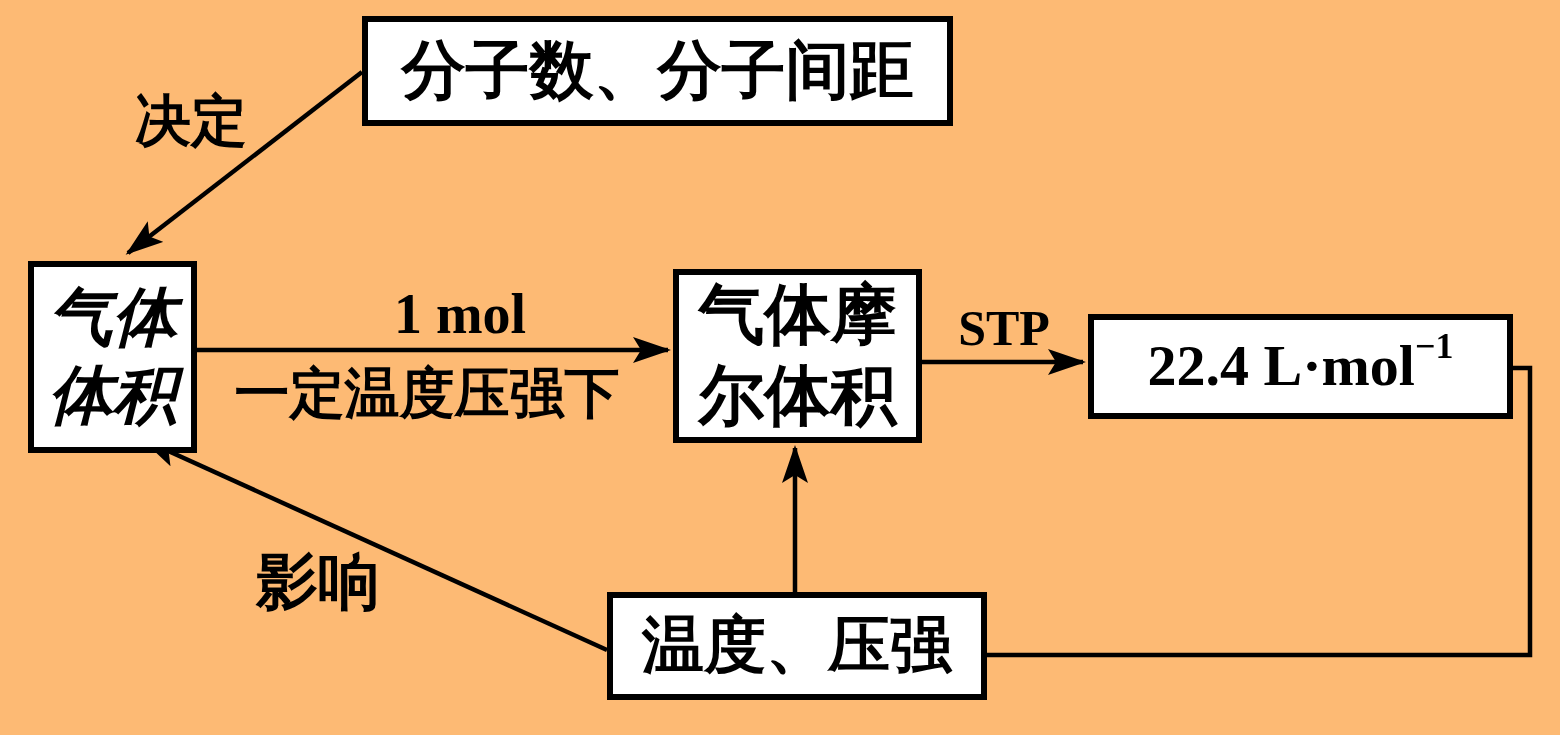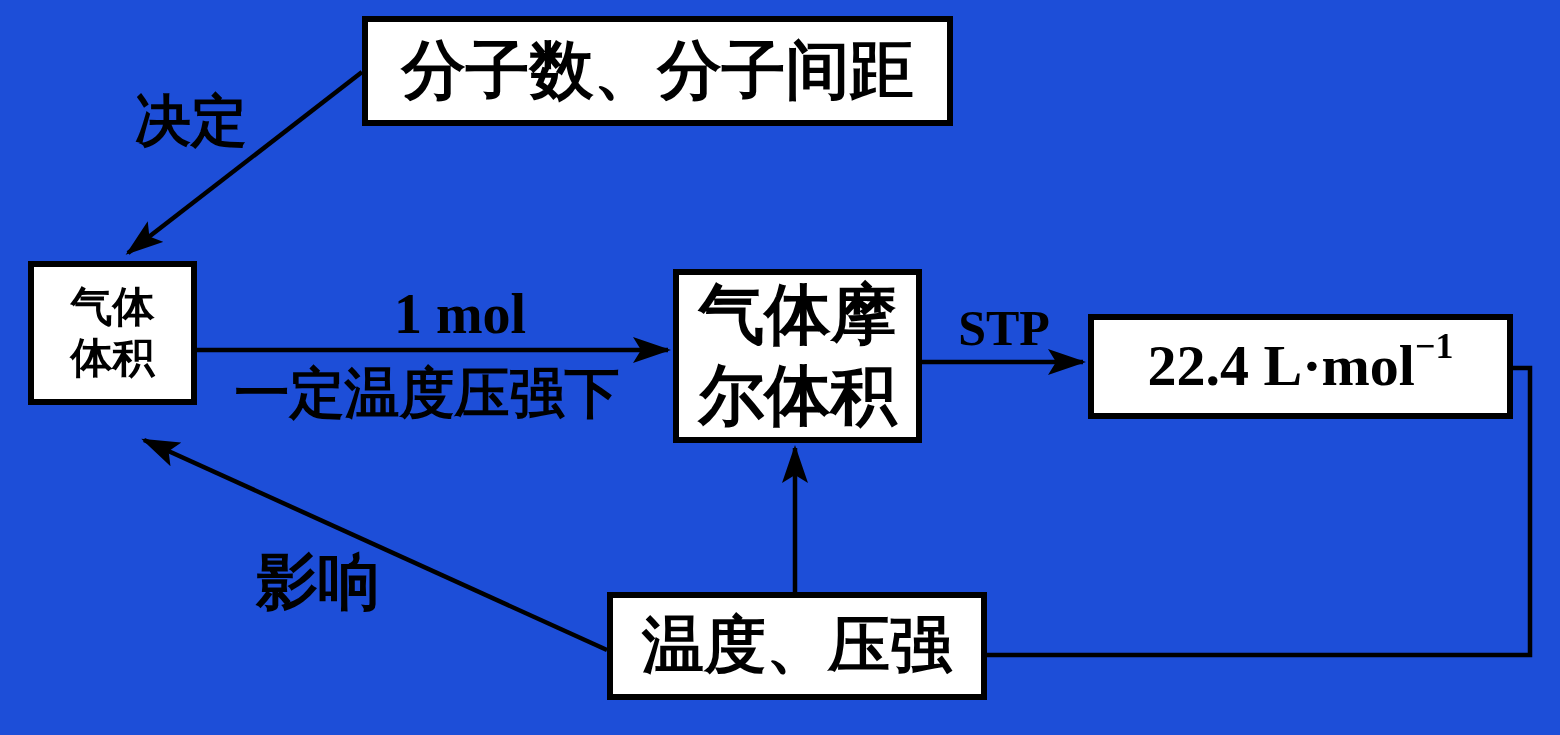--- a/index.html
+++ b/index.html
@@ -4,21 +4,21 @@
 <style>
   html, body {
     margin: 0;
     padding: 0;
     background: #ffffff;
   }
   .canvas {
     position: relative;
     width: 1560px;
     height: 735px;
-    background: #1d4ed8;
+    background: #fdba74;
     font-family: "Liberation Serif", serif;
     color: #000000;
     overflow: hidden;
   }
   svg.connectors {
     position: absolute;
     left: 0; top: 0;
     width: 1560px;
     height: 735px;
   }
@@ -33,21 +33,21 @@
     border: 6px solid #000000;
     background: #ffffff;
     display: flex;
     align-items: center;
     justify-content: center;
     text-align: center;
     font-weight: bold;
     line-height: 1.22;
   }
   .node-top     { left: 362px; top: 16px;  width: 591px; height: 110px; font-size: 64px; }
-  .node-left    { left: 28px;  top: 261px; width: 169px; height: 144px; font-size: 42px; }
+  .node-left    { left: 28px;  top: 261px; width: 169px; height: 192px; font-size: 64px; font-style: italic; }
   .node-middle  { left: 673px; top: 269px; width: 249px; height: 174px; font-size: 66px; }
   .node-right   { left: 1088px;top: 314px; width: 425px; height: 105px; font-size: 58px; }
   .node-bottom  { left: 607px; top: 592px; width: 380px; height: 108px; font-size: 62px; }
   .node-right sup {
     font-size: 0.62em;
     position: relative;
     top: -0.18em;
     line-height: 0;
   }
   .edge-label {

